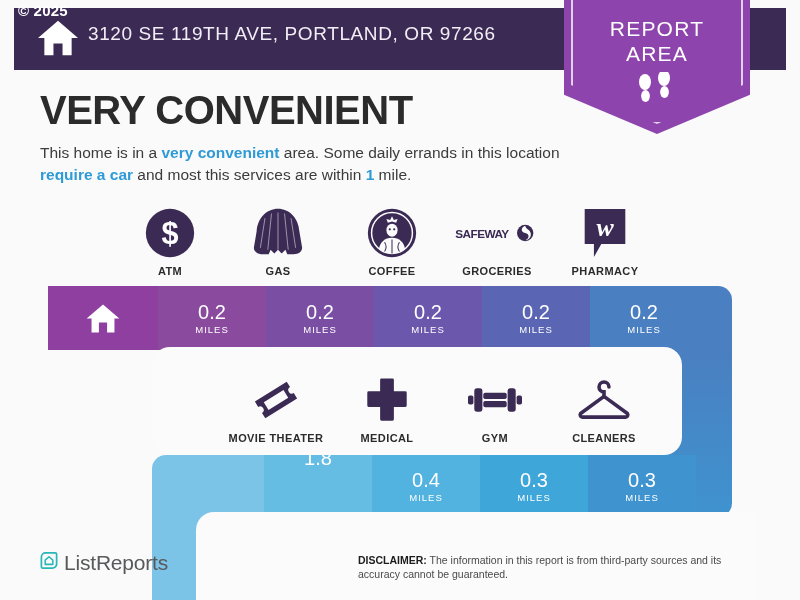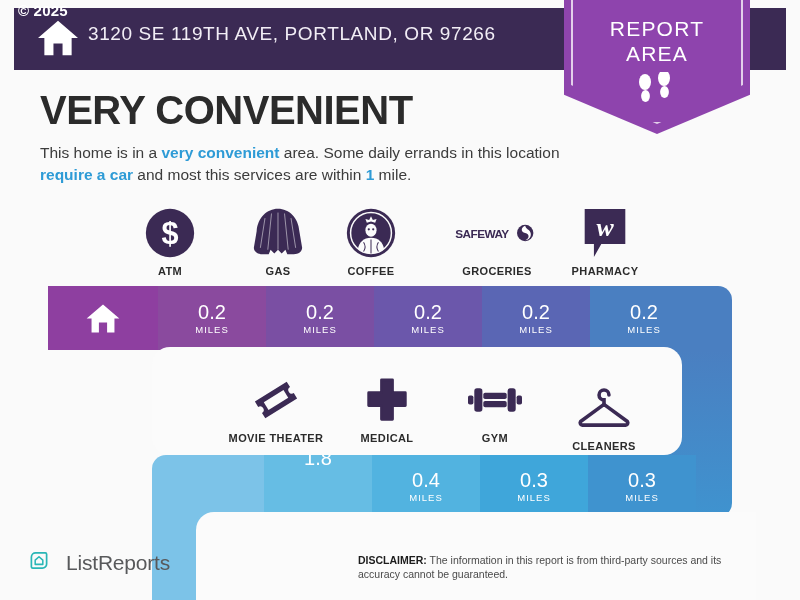--- a/index.html
+++ b/index.html
@@ -115,21 +115,21 @@
     position:absolute;left:152px;top:347px;width:530px;height:108px;
     background:#fbfbfb;border-radius:18px;
   }
   .white-panel2{
     position:absolute;left:196px;top:512px;width:560px;height:88px;
     background:#fbfbfb;border-radius:18px 0 0 0;
   }
 
   
   .brand{
-    position:absolute;left:28px;top:550px;display:flex;align-items:center;gap:16px;z-index:9;
+    position:absolute;left:38px;top:550px;display:flex;align-items:center;gap:4px;z-index:9;
   }
   .brand-name{font-size:21px;color:#58595b;letter-spacing:-.2px;}
   .disclaimer{
     position:absolute;left:358px;top:553px;width:408px;
     font-size:10.5px;line-height:14px;color:#4a4a4a;
   }
   .disclaimer b{color:#1c1c1c;}
 </style>
 </head>
 <body>
@@ -192,21 +192,21 @@
             <line x1="23" y1="7" x2="19" y2="46"></line>
             <line x1="37" y1="7" x2="41" y2="46"></line>
             <line x1="16" y1="12" x2="11" y2="44"></line>
             <line x1="44" y1="12" x2="49" y2="44"></line>
           </g>
         </svg>
       </div>
       <div class="icon-label">GAS</div>
     </div>
 
-    <div class="icon-cell" style="left:325px;top:0;width:92px;">
+    <div class="icon-cell" style="left:346px;top:0;width:92px;">
       <div class="icon-art">
         <svg viewBox="0 0 56 56" width="52" height="52">
           <circle cx="28" cy="28" r="26" fill="#3b2a54"></circle>
           <circle cx="28" cy="28" r="22" fill="none" stroke="#fbfbfb" stroke-width="1.6"></circle>
           <path d="M28 10 L30 14 L34 13 L32.5 17 L28 15.5 L23.5 17 L22 13 L26 14 Z" fill="#fbfbfb"></path>
           <ellipse cx="28" cy="25" rx="6" ry="7" fill="#fbfbfb"></ellipse>
           <circle cx="25.6" cy="24" r="1.2" fill="#3b2a54"></circle>
           <circle cx="30.4" cy="24" r="1.2" fill="#3b2a54"></circle>
           <path d="M28 33 C20 33 15 38 14 45 C19 49 23 50 28 50 C33 50 37 49 42 45 C41 38 36 33 28 33 Z" fill="#fbfbfb"></path>
           <g stroke="#3b2a54" stroke-width="1.1" fill="none">
@@ -303,21 +303,21 @@
           <rect x="54" y="15" width="6" height="10" rx="2" fill="#3b2a54"></rect>
           <rect x="7" y="7" width="9" height="26" rx="3" fill="#3b2a54"></rect>
           <rect x="44" y="7" width="9" height="26" rx="3" fill="#3b2a54"></rect>
           <rect x="17" y="12" width="26" height="7" rx="2" fill="#3b2a54"></rect>
           <rect x="17" y="21" width="26" height="7" rx="2" fill="#3b2a54"></rect>
         </svg>
       </div>
       <div class="icon-label">GYM</div>
     </div>
 
-    <div class="icon-cell" style="left:558px;top:8px;width:92px;">
+    <div class="icon-cell" style="left:558px;top:0;width:92px;">
       <div class="icon-art">
         <svg viewBox="0 0 60 46" width="54" height="42">
           <path d="M30 20 L30 14 A5.5 5.5 0 1 1 35.5 8.5" fill="none" stroke="#3b2a54" stroke-width="4" stroke-linecap="round"></path>
           <path d="M30 19 L4 38 A2.6 2.6 0 0 0 5.6 42 L54.4 42 A2.6 2.6 0 0 0 56 38 Z" fill="none" stroke="#3b2a54" stroke-width="4" stroke-linejoin="round"></path>
         </svg>
       </div>
       <div class="icon-label">CLEANERS</div>
     </div>
   </div>
 

